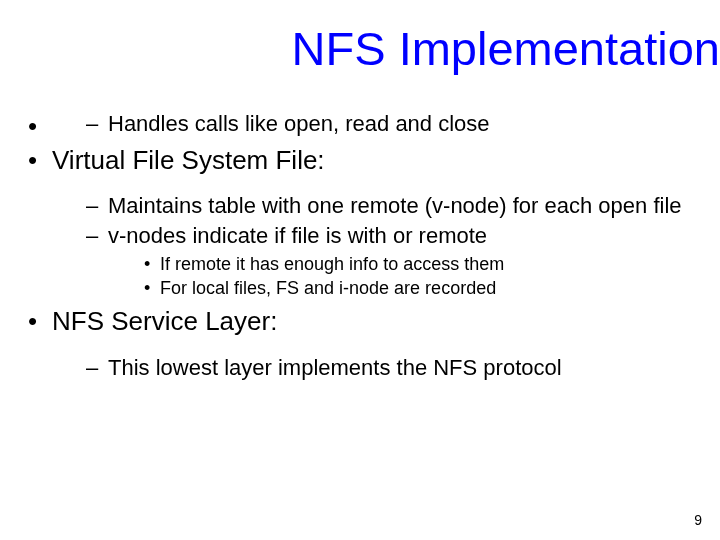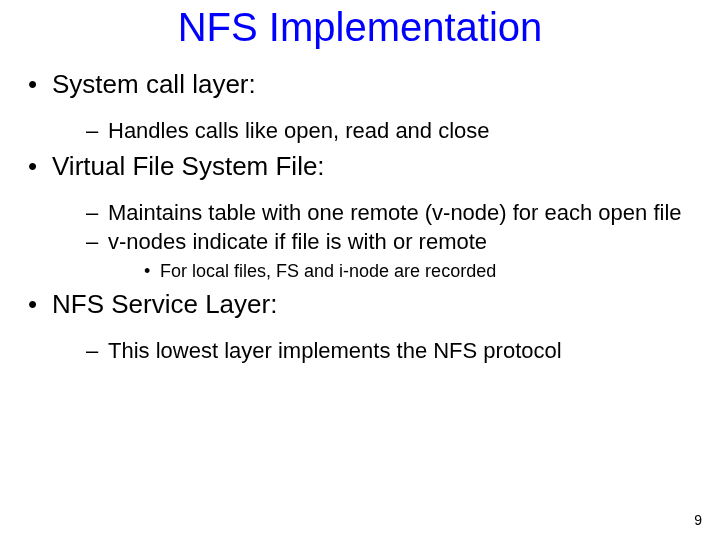--- a/index.html
+++ b/index.html
@@ -12,24 +12,24 @@
     color: #000000;
     position: relative;
   }
   .slide {
     width: 720px;
     height: 540px;
     position: relative;
     box-sizing: border-box;
   }
   .title {
-    text-align: center;
-    font-size: 40px;
+    text-align: right;
+    font-size: 47px;
     color: #0000ff;
-    padding-top: 5px;
+    padding-top: 21px;
     padding-bottom: 18px;
     font-weight: normal;
   }
   ul.level1 {
     list-style: none;
     margin: 0;
     padding: 0 18px 0 28px;
   }
   ul.level1 > li {
     font-size: 26px;
@@ -94,33 +94,33 @@
 </head>
 <body>
 
 <div class="slide">
 
   <div class="title">NFS Implementation</div>
 
   <ul class="level1">
 
     <li>
-      <span>System call layer:</span>
       <ul class="level2">
         <li>Handles calls like open, read and close</li>
       </ul>
     </li>
 
     <li>
       <span>Virtual File System File:</span>
       <ul class="level2">
         <li>Maintains table with one remote (v-node) for each open file</li>
         <li>
           <span>v-nodes indicate if file is with or remote</span>
           <ul class="level3">
+            <li>If remote it has enough info to access them</li>
             <li>For local files, FS and i-node are recorded</li>
           </ul>
         </li>
       </ul>
     </li>
 
     <li>
       <span>NFS Service Layer:</span>
       <ul class="level2">
         <li>This lowest layer implements the NFS protocol</li>

